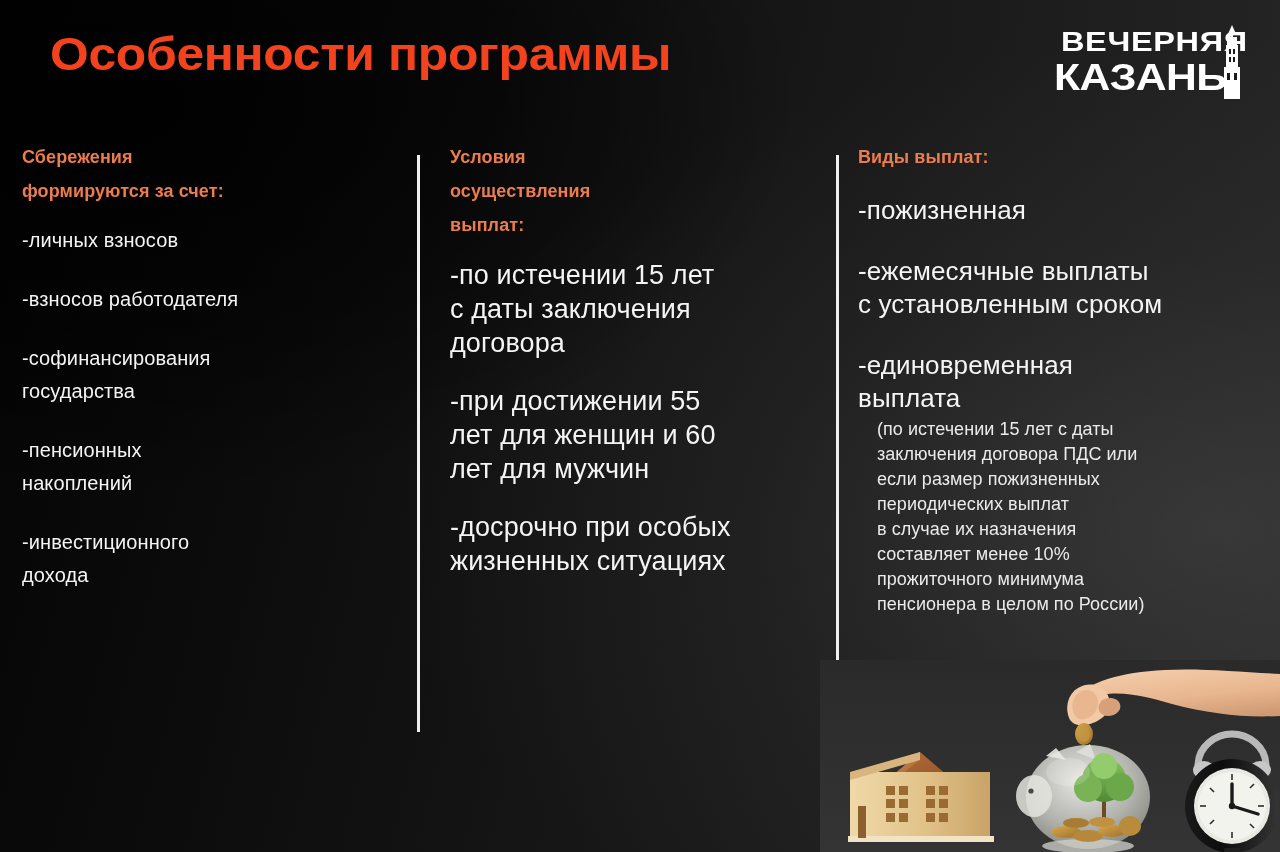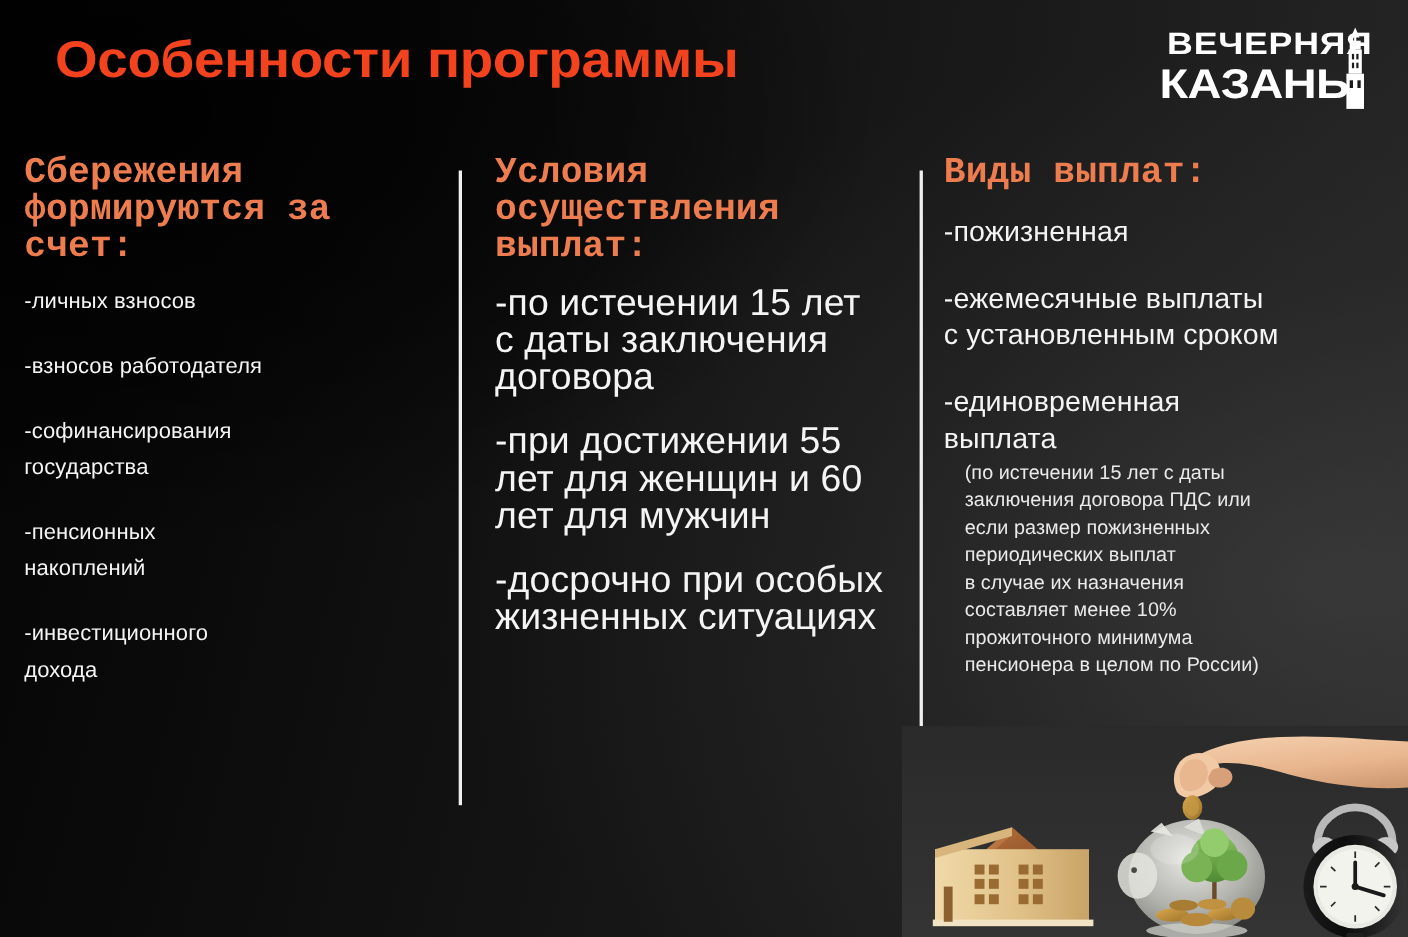--- a/index.html
+++ b/index.html
@@ -103,38 +103,37 @@
     position: absolute;
     top: 0;
   }
   #col-1 { left: 22px;  width: 370px; }
   #col-2 { left: 450px; width: 362px; }
   #col-3 { left: 858px; width: 402px; }
 
   .col-heading {
     color: #ed7c4f;
     font-weight: bold;
-    font-size: 33px;
+    font-size: 18px;
     line-height: 34px;
     letter-spacing: 0.1px;
     margin-bottom: 16px;
     white-space: pre-line;
-    font-family: Liberation Mono, monospace;
   }
   #col-3 .col-heading { margin-bottom: 20px; }
 
   .bullet {
     color: #f4f4f4;
     font-size: 20px;
     line-height: 33px;
     margin-bottom: 26px;
     white-space: pre-line;
     letter-spacing: 0.1px;
   }
-  #col-2 .bullet { font-size: 34px; line-height: 34px; margin-bottom: 24px; }
+  #col-2 .bullet { font-size: 27px; line-height: 34px; margin-bottom: 24px; }
   #col-3 .bullet { font-size: 26px; line-height: 33px; margin-bottom: 28px; }
   #col-3 .bullet.tight { margin-bottom: 2px; }
 
   .fineprint {
     color: #eaeaea;
     font-size: 18px;
     line-height: 25px;
     white-space: pre-line;
     letter-spacing: 0.05px;
     margin-left: 19px;

